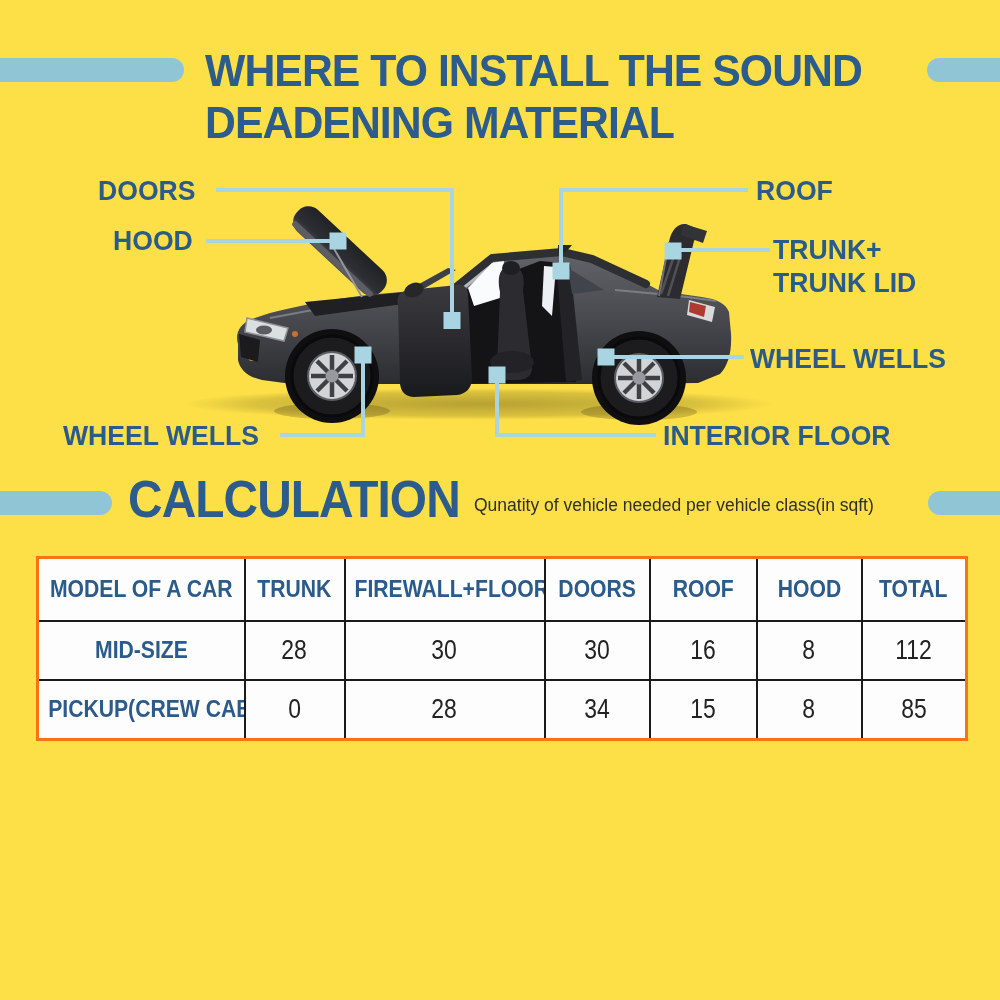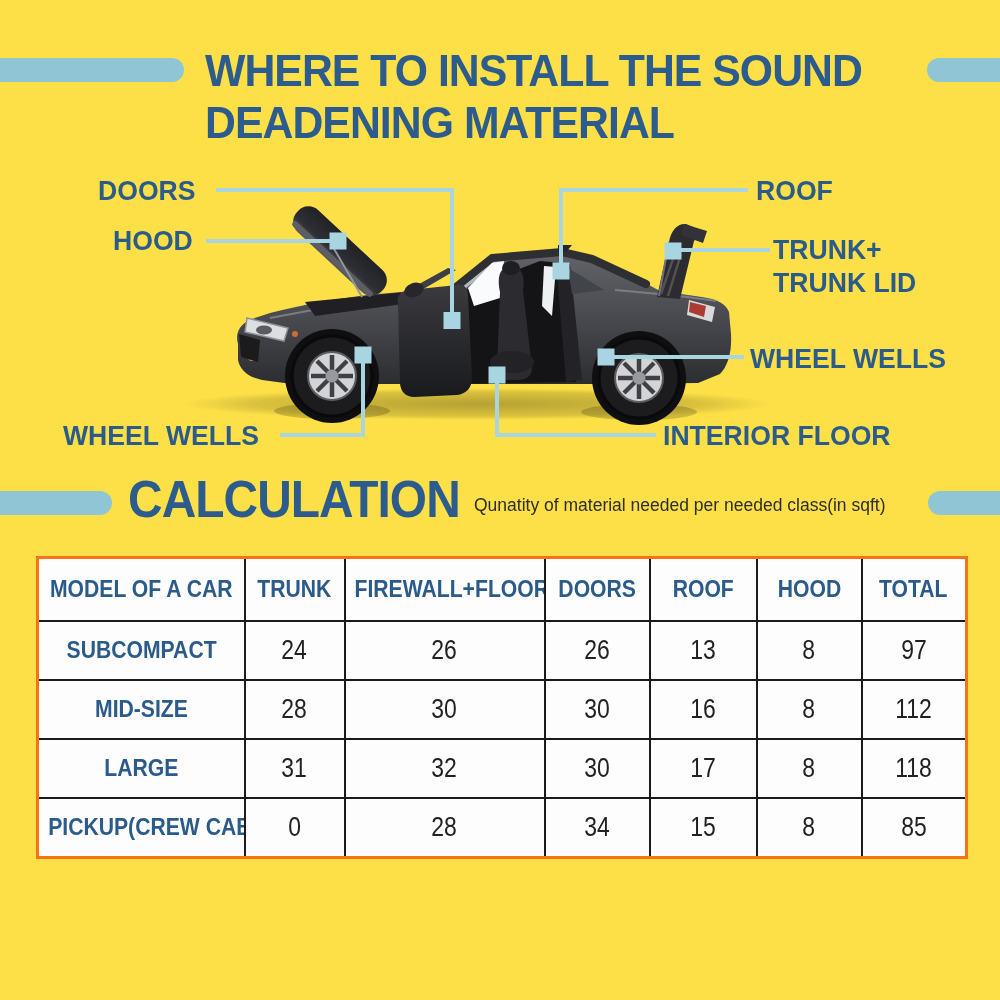--- a/index.html
+++ b/index.html
@@ -189,21 +189,21 @@
     <div>TRUNK+</div>
     <div>TRUNK LID</div>
   </div>
   <div class="car-label" style="left:750px;top:342px;">WHEEL WELLS</div>
   <div class="car-label" style="left:63px;top:419px;">WHEEL WELLS</div>
   <div class="car-label" style="left:663px;top:419px;">INTERIOR FLOOR</div>
 
   <div class="bar bar-left" style="top:491px;width:112px;"></div>
   <div class="bar bar-right" style="top:491px;width:72px;"></div>
   <div class="calc-heading">CALCULATION</div>
-  <div class="calc-subtitle">Qunatity of material needed per needed class(in sqft)</div>
+  <div class="calc-subtitle">Qunatity of vehicle needed per vehicle class(in sqft)</div>
 
   <table class="calc">
     <colgroup>
       <col style="width:207px">
         <col style="width:100px">
         <col style="width:200px">
       <col style="width:105px">
         <col style="width:107px">
         <col style="width:105px">
         <col style="width:105px">
@@ -214,45 +214,27 @@
         <th><span class="cond">TRUNK</span></th>
         <th><span class="cond">FIREWALL+FLOOR</span></th>
         <th><span class="cond">DOORS</span></th>
         <th><span class="cond">ROOF</span></th>
         <th><span class="cond">HOOD</span></th>
         <th><span class="cond">TOTAL</span></th>
       </tr>
     </thead>
     <tbody>
       <tr>
-        <td class="model"><span class="cond">SUBCOMPACT</span></td>
-        <td class="num"><span class="condn">24</span></td>
-        <td class="num"><span class="condn">26</span></td>
-        <td class="num"><span class="condn">26</span></td>
-        <td class="num"><span class="condn">13</span></td>
-        <td class="num"><span class="condn">8</span></td>
-        <td class="num"><span class="condn">97</span></td>
-      </tr>
-      <tr>
         <td class="model"><span class="cond">MID-SIZE</span></td>
         <td class="num"><span class="condn">28</span></td>
         <td class="num"><span class="condn">30</span></td>
         <td class="num"><span class="condn">30</span></td>
         <td class="num"><span class="condn">16</span></td>
         <td class="num"><span class="condn">8</span></td>
         <td class="num"><span class="condn">112</span></td>
-      </tr>
-      <tr>
-        <td class="model"><span class="cond">LARGE</span></td>
-        <td class="num"><span class="condn">31</span></td>
-        <td class="num"><span class="condn">32</span></td>
-        <td class="num"><span class="condn">30</span></td>
-        <td class="num"><span class="condn">17</span></td>
-        <td class="num"><span class="condn">8</span></td>
-        <td class="num"><span class="condn">118</span></td>
       </tr>
       <tr>
         <td class="model"><span class="cond">PICKUP(CREW CAB)</span></td>
         <td class="num"><span class="condn">0</span></td>
         <td class="num"><span class="condn">28</span></td>
         <td class="num"><span class="condn">34</span></td>
         <td class="num"><span class="condn">15</span></td>
         <td class="num"><span class="condn">8</span></td>
         <td class="num"><span class="condn">85</span></td>
       </tr>

